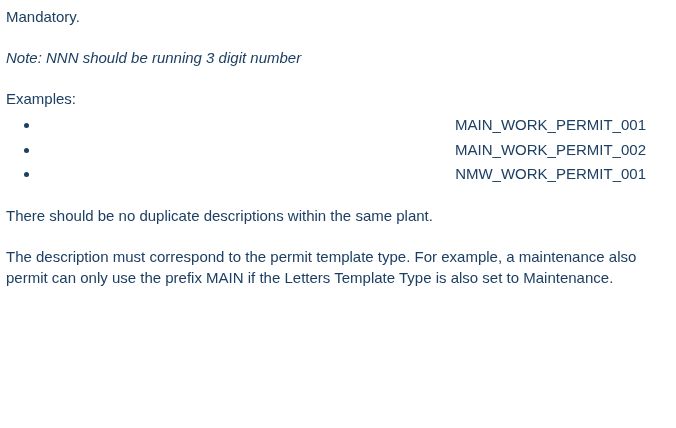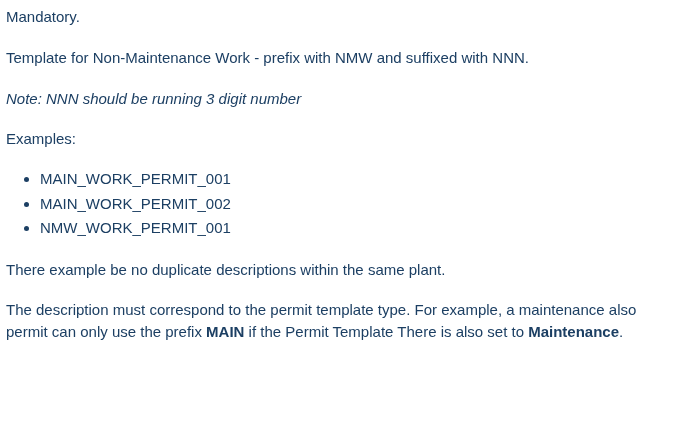--- a/index.html
+++ b/index.html
@@ -19,65 +19,65 @@
     box-sizing: border-box;
     width: 656px;
   }
   .para {
     font-size: 15px;
     line-height: 1.45;
     color: #1c3f63;
     margin: 0 0 19px 0;
   }
   .para.tight {
-    margin-bottom: 18px;
+    margin-bottom: 5px;
   }
   .note {
     font-style: italic;
     font-size: 15px;
     line-height: 1.45;
     color: #1c3f63;
     margin: 0 0 19px 0;
   }
   ul.bullets {
     margin: 0 0 19px 0;
     padding-left: 34px;
     list-style: disc;
+    text-align: right;
   }
   ul.bullets li {
     font-size: 15px;
     line-height: 1.5;
     color: #1c3f63;
     margin: 0 0 2px 0;
   }
   .bold {
-    font-weight: bold;
+    font-weight: normal;
   }
   .last-para {
     margin-bottom: 0;
   }
 </style>
 </head>
 <body>
 
 <div class="doc">
 
   <p class="para">Mandatory.</p>
 
 
-  <p class="para">Template for Non-Maintenance Work - prefix with NMW and suffixed with NNN.</p>
 
   <p class="note">Note: NNN should be running 3 digit number</p>
 
   <p class="para tight">Examples:</p>
 
   <ul class="bullets">
     <li>MAIN_WORK_PERMIT_001</li>
     <li>MAIN_WORK_PERMIT_002</li>
     <li>NMW_WORK_PERMIT_001</li>
   </ul>
 
-  <p class="para">There example be no duplicate descriptions within the same plant.</p>
+  <p class="para">There should be no duplicate descriptions within the same plant.</p>
 
 
-  <p class="para last-para"><span>The description must correspond to the permit template type. For example, a maintenance also permit can only use the prefix </span><span class="bold">MAIN</span><span> if the Permit Template There is also set to </span><span class="bold">Maintenance</span><span>.</span></p>
+  <p class="para last-para"><span>The description must correspond to the permit template type. For example, a maintenance also permit can only use the prefix </span><span class="bold">MAIN</span><span> if the Letters Template Type is also set to </span><span class="bold">Maintenance</span><span>.</span></p>
 
 </div>
 
 </body></html>

